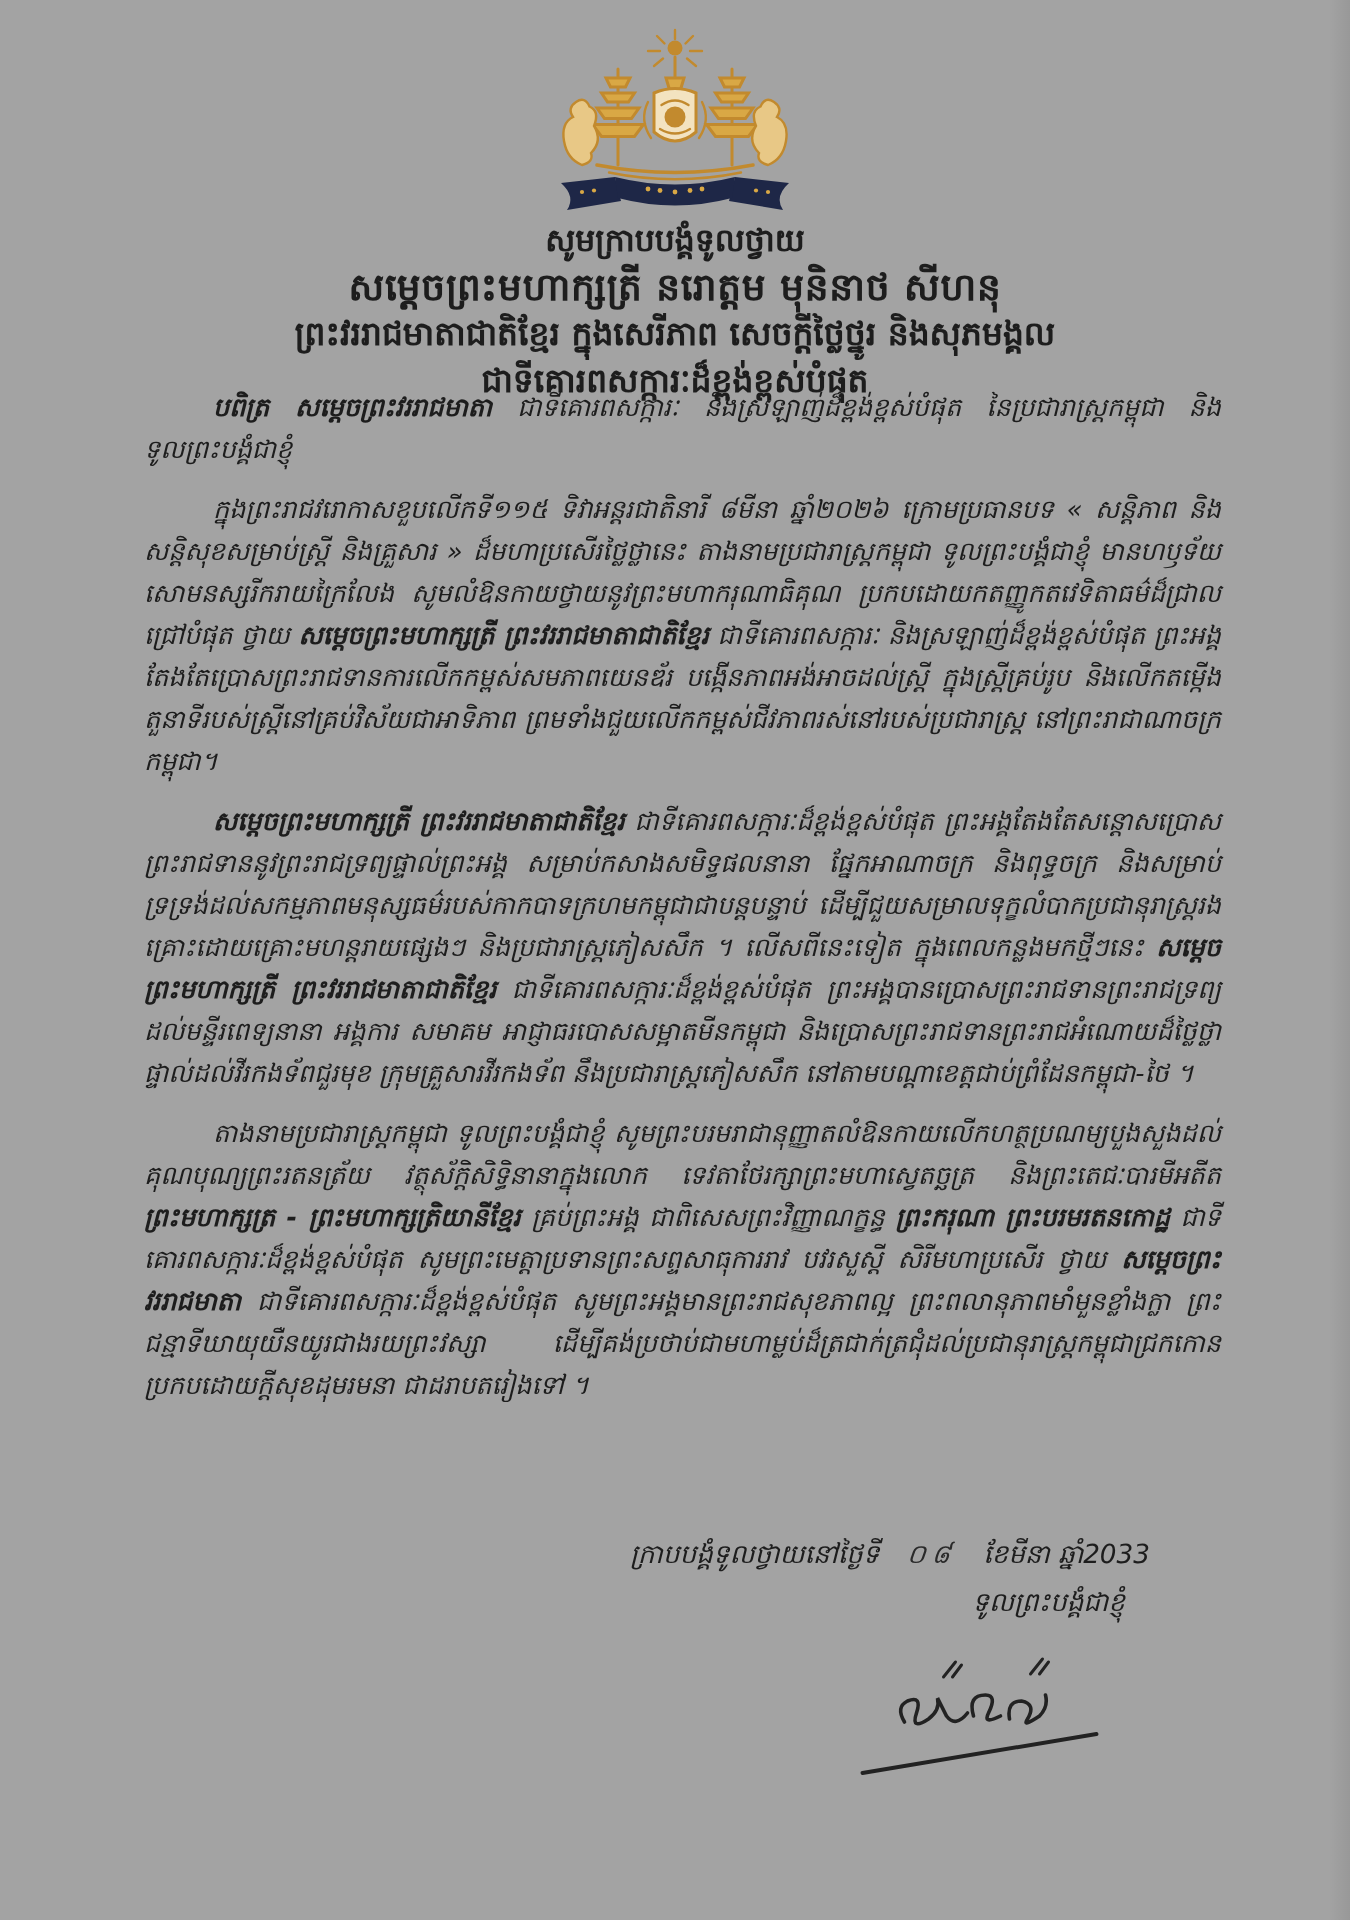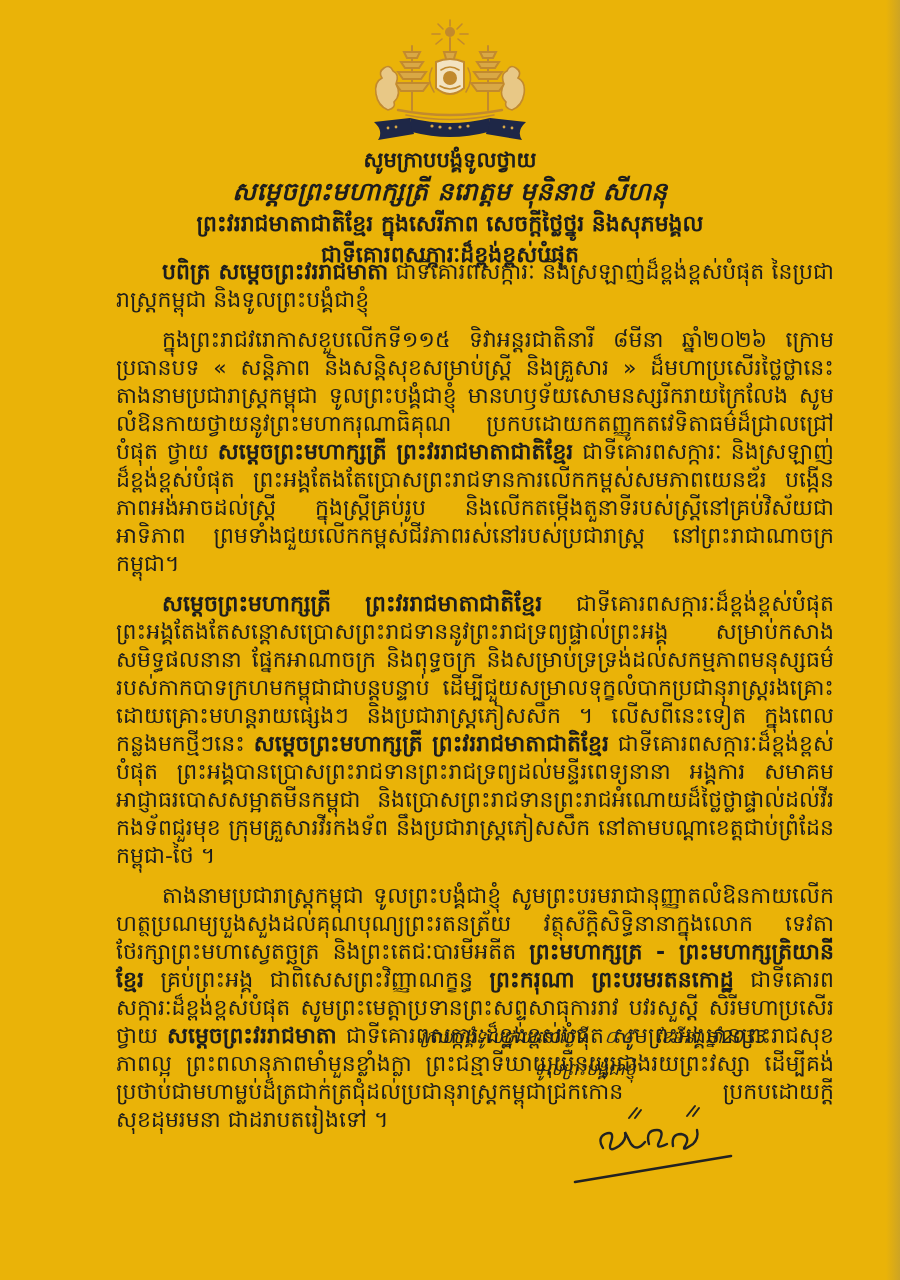--- a/index.html
+++ b/index.html
@@ -1,57 +1,57 @@
 <!DOCTYPE html>
 <html><head>
 <meta charset="utf-8">
 <style>
   html,body{margin:0;padding:0;background:#e8e8e8;}
   .page{
     position:relative;
     width:900px;height:1280px;
     margin:0 auto;
-    background:#eab308;
+    background:#a3a3a3;
     font-family:"DejaVu Sans", sans-serif;
     color:#1d1d1d;
     overflow:hidden;
   }
   .scan-edge{
     position:absolute;top:0;right:0;width:14px;height:100%;
     background:linear-gradient(to right, rgba(255,255,255,0), rgba(120,120,120,0.25));
   }
   .crest-wrap{
     position:absolute;top:18px;left:0;width:900px;
     display:flex;justify-content:center;
   }
   .title-block{
     position:absolute;top:146px;left:0;width:900px;
     text-align:center;font-weight:700;line-height:1.38;
   }
   .title-l1{font-size:21px;}
-  .title-l2{font-size:25px;letter-spacing:.5px;font-style:italic;}
+  .title-l2{font-size:25px;letter-spacing:.5px;}
   .title-l3{font-size:22px;}
   .title-l4{font-size:22px;}
   .body-block{
-    position:absolute;top:258px;left:116px;width:718px;
-    font-size:22px;line-height:28px;text-align:justify;
+    position:absolute;top:258px;left:96px;width:718px;
+    font-size:17px;line-height:28px;text-align:justify;font-style:italic;
   }
   .para{margin:0 0 12px 0;text-indent:46px;}
   .para .b{font-weight:700;}
   .closing{
     position:absolute;top:1022px;left:420px;width:420px;
     font-style:italic;font-size:17.5px;line-height:30px;
   }
   .closing .date-line{white-space:nowrap;}
   .closing .day{
     display:inline-block;min-width:58px;text-align:center;
     font-weight:400;letter-spacing:4px;color:#2a2a2a;
     transform:skewX(-6deg);
   }
-  .closing .sender{text-align:center;width:330px;margin-top:2px;}
+  .closing .sender{text-align:right;width:330px;margin-top:2px;}
   .signature-wrap{
     position:absolute;top:1100px;left:545px;width:260px;height:100px;
   }
   .signoff{
     position:absolute;top:1244px;left:0;width:900px;
     text-align:center;font-size:20px;margin-top:48px;
   }
   .signoff .prefix{font-weight:400;letter-spacing:2px;}
   .signoff .b{font-weight:700;letter-spacing:1px;}
 </style>

